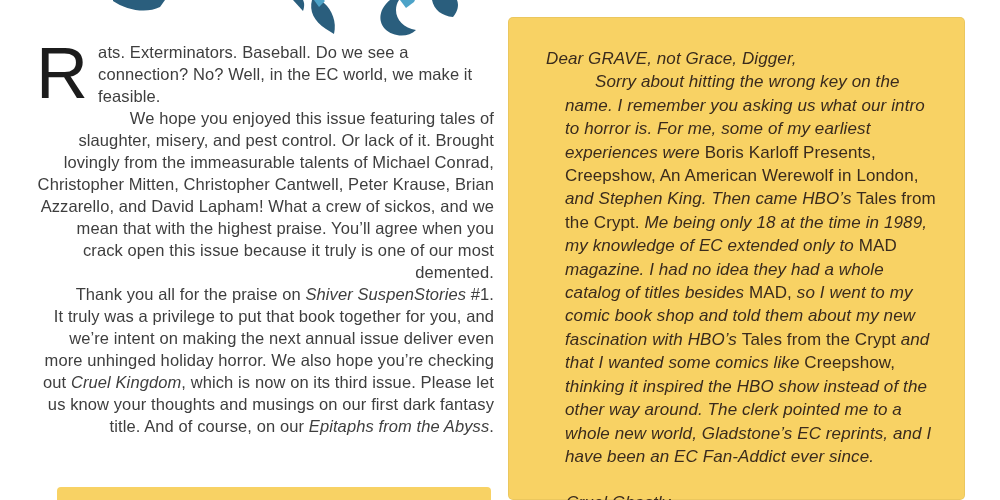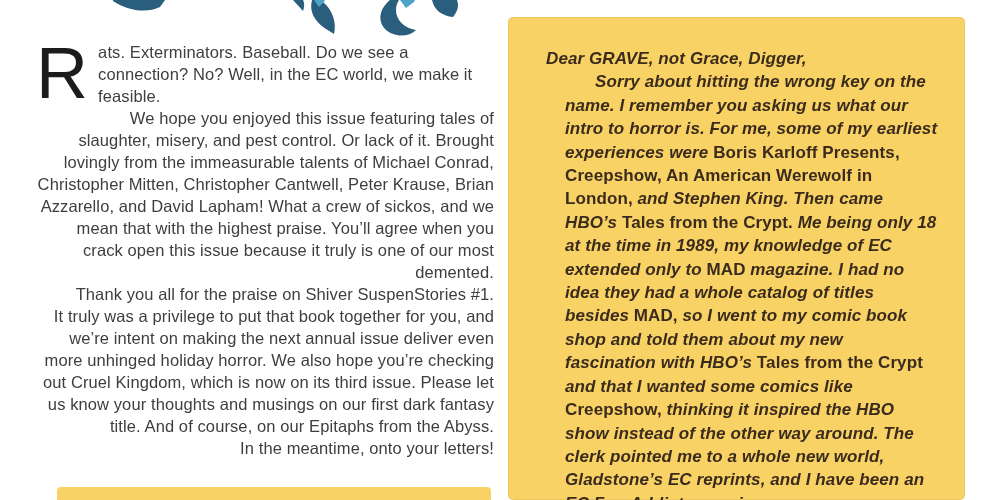--- a/index.html
+++ b/index.html
@@ -21,21 +21,21 @@
 
   
   .editorial {
     position: absolute; left: 36px; top: 41px; width: 458px;
     font-size: 16.5px; line-height: 22px;
     color: var(--editorial-ink, #3e3e3e);
     letter-spacing: 0.1px;
   }
   .p { margin: 0; }
   .p.indent { text-indent: 36px; text-align: right; }
-  .editorial .it { }
+  .editorial .it { font-style: italic; }
   .dropcap {
     float: left;
     font-family: "Liberation Sans", sans-serif;
     font-weight: 300;
     font-size: 72px; line-height: 58px;
     height: 62px;
     margin: 3px 10px 0 0;
     color: var(--dropcap-ink, #1c1c1c);
   }
 
@@ -45,21 +45,20 @@
     width: 457px; height: 483px;
     box-sizing: border-box;
     background: var(--panel-yellow, #f8d264);
     border: 1px solid rgba(0,0,0,0.05);
     border-radius: 5px;
     padding: 29px 26px 0 37px;
     font-size: 17px; line-height: 23.4px;
     font-style: italic;
     color: var(--letter-ink, #3a2b1d);
     letter-spacing: 0.1px;
-    font-weight: bold;
   }
   .lp { margin: 0; }
   .lp.indent { text-indent: 30px; margin-left: 19px; }
   .letter-box .rm { font-style: normal; }
   .signoff { margin-left: 20px; }
   .signoff.first { margin-top: 23px; }
 
   
   .section-bar {
     position: absolute; left: 57px; top: 487px;
@@ -83,21 +82,20 @@
     <path d="M382,0 C384,10 392,16 403,17 C408,11 409,5 407,0 Z" fill="#2a5e7d"></path>
   </svg>
 
   <div class="editorial">
     <p class="p">
       <span class="dropcap">R</span>
       <span><span>ats. Exterminators. Baseball. Do we see a connection? No? Well, in the EC world, we make it feasible.</span></span>
     </p>
     <p class="p indent"><span>We hope you enjoyed this issue featuring tales of slaughter, misery, and pest control. Or lack of it. Brought lovingly from the immeasurable talents of Michael Conrad, Christopher Mitten, Christopher Cantwell, Peter Krause, Brian Azzarello, and David Lapham! What a crew of sickos, and we mean that with the highest praise. You’ll agree when you crack open this issue because it truly is one of our most demented.</span></p>
     <p class="p indent"><span>Thank you all for the praise on </span><span class="it">Shiver SuspenStories</span><span> #1. It truly was a privilege to put that book together for you, and we’re intent on making the next annual issue deliver even more unhinged holiday horror. We also hope you’re checking out </span><span class="it">Cruel Kingdom</span><span>, which is now on its third issue. Please let us know your thoughts and musings on our first dark fantasy title. And of course, on our </span><span class="it">Epitaphs from the Abyss</span><span>.</span></p>
-    <p class="p indent"><span>In the meantime, onto your letters!</span></p>
   </div>
 
   <div class="section-bar"></div>
 
   <div class="letter-box">
     <p class="lp">Dear GRAVE, not Grace, Digger,</p>
     <p class="lp indent"><span>Sorry about hitting the wrong key on the name. I remember you asking us what our intro to horror is. For me, some of my earliest experiences were </span><span class="rm">Boris Karloff Presents, Creepshow, An American Werewolf in London,</span><span> and Stephen King. Then came HBO’s </span><span class="rm">Tales from the Crypt.</span><span> Me being only 18 at the time in 1989, my knowledge of EC extended only to </span><span class="rm">MAD</span><span> magazine. I had no idea they had a whole catalog of titles besides </span><span class="rm">MAD,</span><span> so I went to my comic book shop and told them about my new fascination with HBO’s </span><span class="rm">Tales from the Crypt</span><span> and that I wanted some comics like </span><span class="rm">Creepshow,</span><span> thinking it inspired the HBO show instead of the other way around. The clerk pointed me to a whole new world, Gladstone’s EC reprints, and I have been an EC Fan-Addict ever since.</span></p>
     <p class="lp signoff first">Cruel Ghastly,</p>
     <p class="lp signoff">Praise Connor Lee</p>
   </div>

